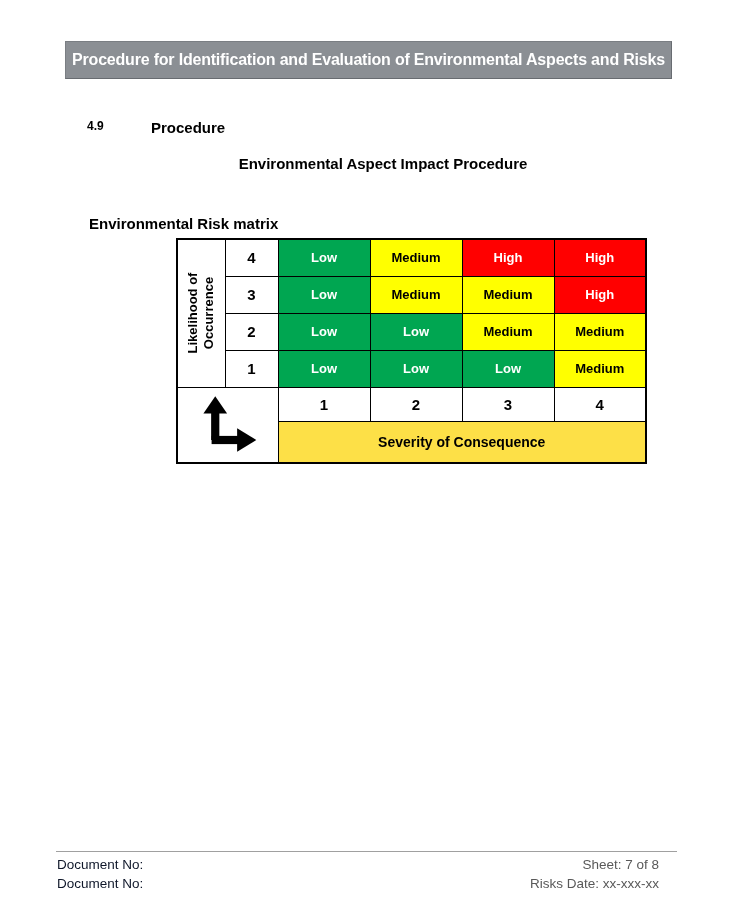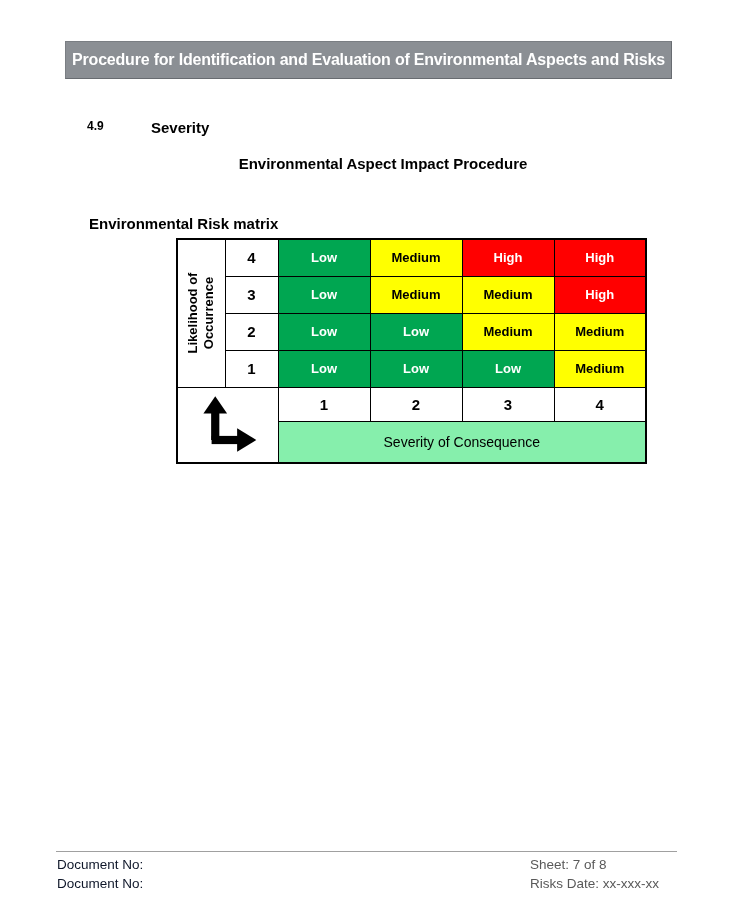--- a/index.html
+++ b/index.html
@@ -57,21 +57,21 @@
     vertical-align: middle;
     overflow: hidden;
   }
   td.y-axis-cell   { width: 48px; position: relative; background: #fff; }
   td.level-cell    { width: 53px; font-size: 15px; font-weight: bold; background: #fff; }
   td.risk-cell     { width: 92px; font-size: 13px; font-weight: bold; }
   tr.data-row      { height: 37px; }
   tr.sev-num-row   { height: 34px; }
   tr.sev-label-row { height: 42px; }
   td.sev-num-cell  { font-size: 15px; font-weight: bold; background: #fff; }
-  td.sev-label-cell{ font-size: 14px; font-weight: normal; background: #86efac; }
+  td.sev-label-cell{ font-size: 14px; font-weight: bold; background: #fde047; }
   td.arrow-cell    { background: #fff; }
 
   .y-axis-inner {
     position: absolute; top: 50%; left: 50%;
     transform: translate(-50%, -50%) rotate(-90deg);
     width: 148px;
     text-align: center;
     font-size: 13px; font-weight: bold;
     line-height: 1.2;
     white-space: normal;
@@ -85,34 +85,34 @@
     width: 621px; height: 0;
     border-top: 1px solid #a0a0a0;
   }
   .footer-left {
     position: absolute; left: 57px; top: 855px;
     font-size: 13.5px; color: #0f172a; line-height: 19px;
   }
   .footer-right {
     position: absolute; right: 77px; top: 855px;
     font-size: 13.5px; color: #595959; line-height: 19px;
-    text-align: left;
+    text-align: right;
   }
 </style>
 </head>
 <body>
 
 <div>
 
   <div class="banner" style="background: rgb(139, 143, 148); color: rgb(255, 255, 255);">
     <span>Procedure for Identification and Evaluation of Environmental Aspects and Risks</span>
   </div>
 
   <span class="section-number">4.9</span>
-  <span class="section-title">Severity</span>
+  <span class="section-title">Procedure</span>
 
   <div class="register-title">Environmental Aspect Impact Procedure</div>
 
   <div class="matrix-heading">Environmental Risk matrix</div>
 
   <table class="risk-matrix">
     <tbody>
       <tr class="data-row">
         <td class="y-axis-cell" rowspan="4">
           <div class="y-axis-inner">Likelihood of Occurrence</div>

